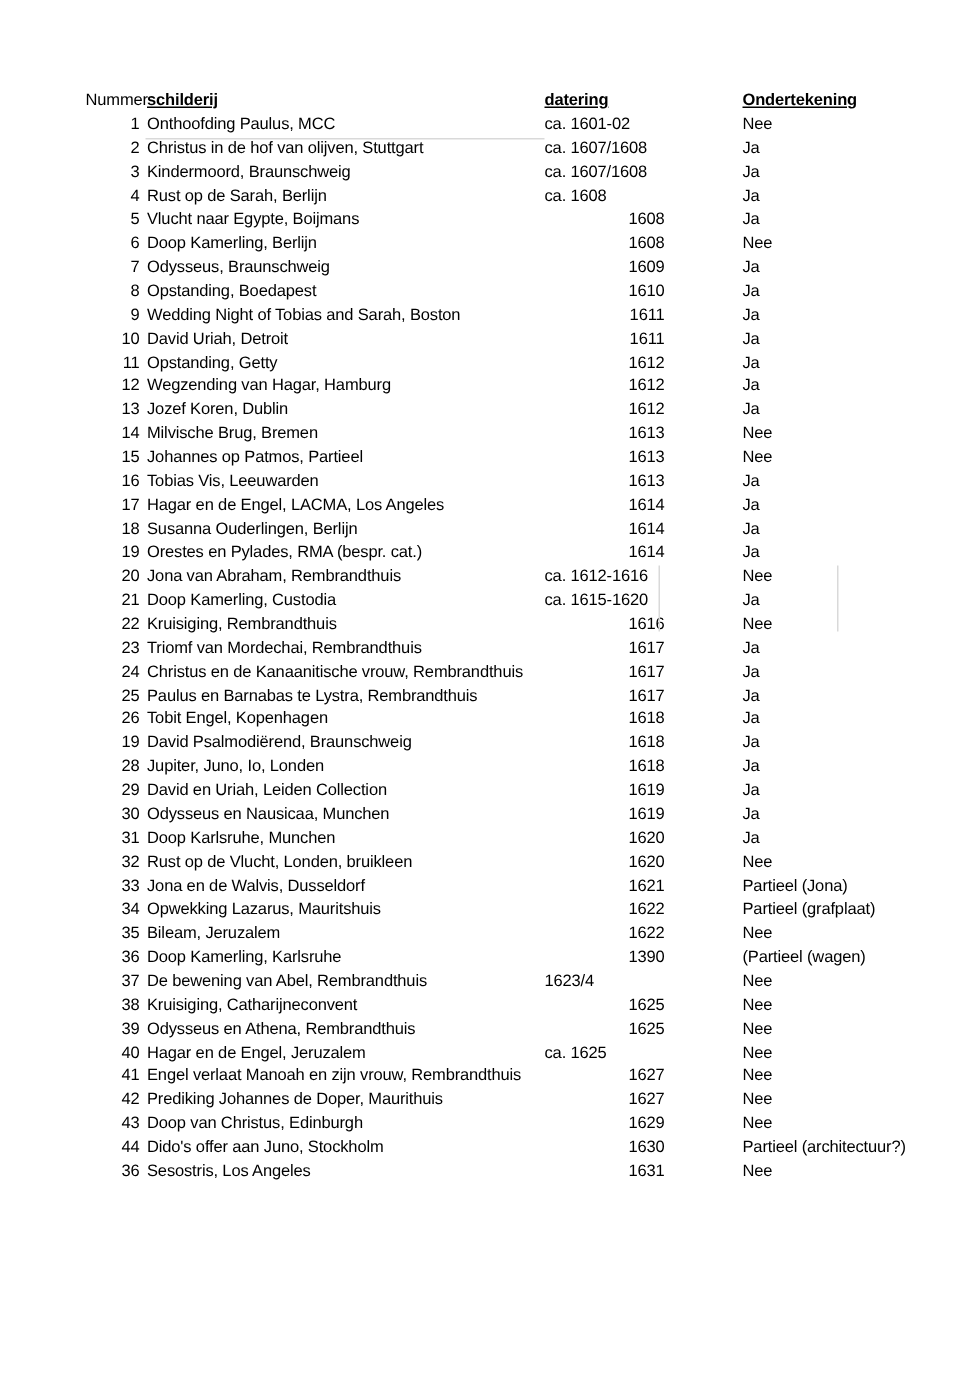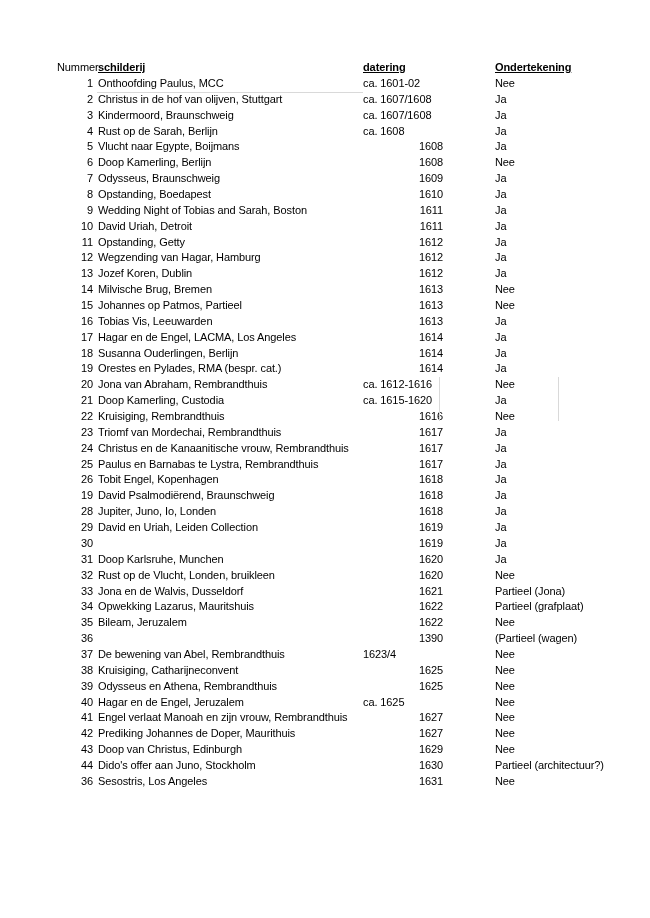--- a/index.html
+++ b/index.html
@@ -211,20 +211,21 @@
           <div class="cell ond">Ja</div>
         </div>
         <div class="row">
           <div class="cell num">29</div>
           <div class="cell title">David en Uriah, Leiden Collection</div>
           <div class="cell dat">1619</div>
           <div class="cell ond">Ja</div>
         </div>
         <div class="row">
           <div class="cell num">30</div>
+          <div class="cell title">Odysseus en Nausicaa, Munchen</div>
           <div class="cell dat">1619</div>
           <div class="cell ond">Ja</div>
         </div>
         <div class="row">
           <div class="cell num">31</div>
           <div class="cell title">Doop Karlsruhe, Munchen</div>
           <div class="cell dat">1620</div>
           <div class="cell ond">Ja</div>
         </div>
         <div class="row">
@@ -246,20 +247,21 @@
           <div class="cell ond">Partieel (grafplaat)</div>
         </div>
         <div class="row">
           <div class="cell num">35</div>
           <div class="cell title">Bileam, Jeruzalem</div>
           <div class="cell dat">1622</div>
           <div class="cell ond">Nee</div>
         </div>
         <div class="row">
           <div class="cell num">36</div>
+          <div class="cell title">Doop Kamerling, Karlsruhe</div>
           <div class="cell dat">1390</div>
           <div class="cell ond">(Partieel (wagen)</div>
         </div>
         <div class="row">
           <div class="cell num">37</div>
           <div class="cell title">De bewening van Abel, Rembrandthuis</div>
           <div class="cell dat left">1623/4</div>
           <div class="cell ond">Nee</div>
         </div>
         <div class="row">

